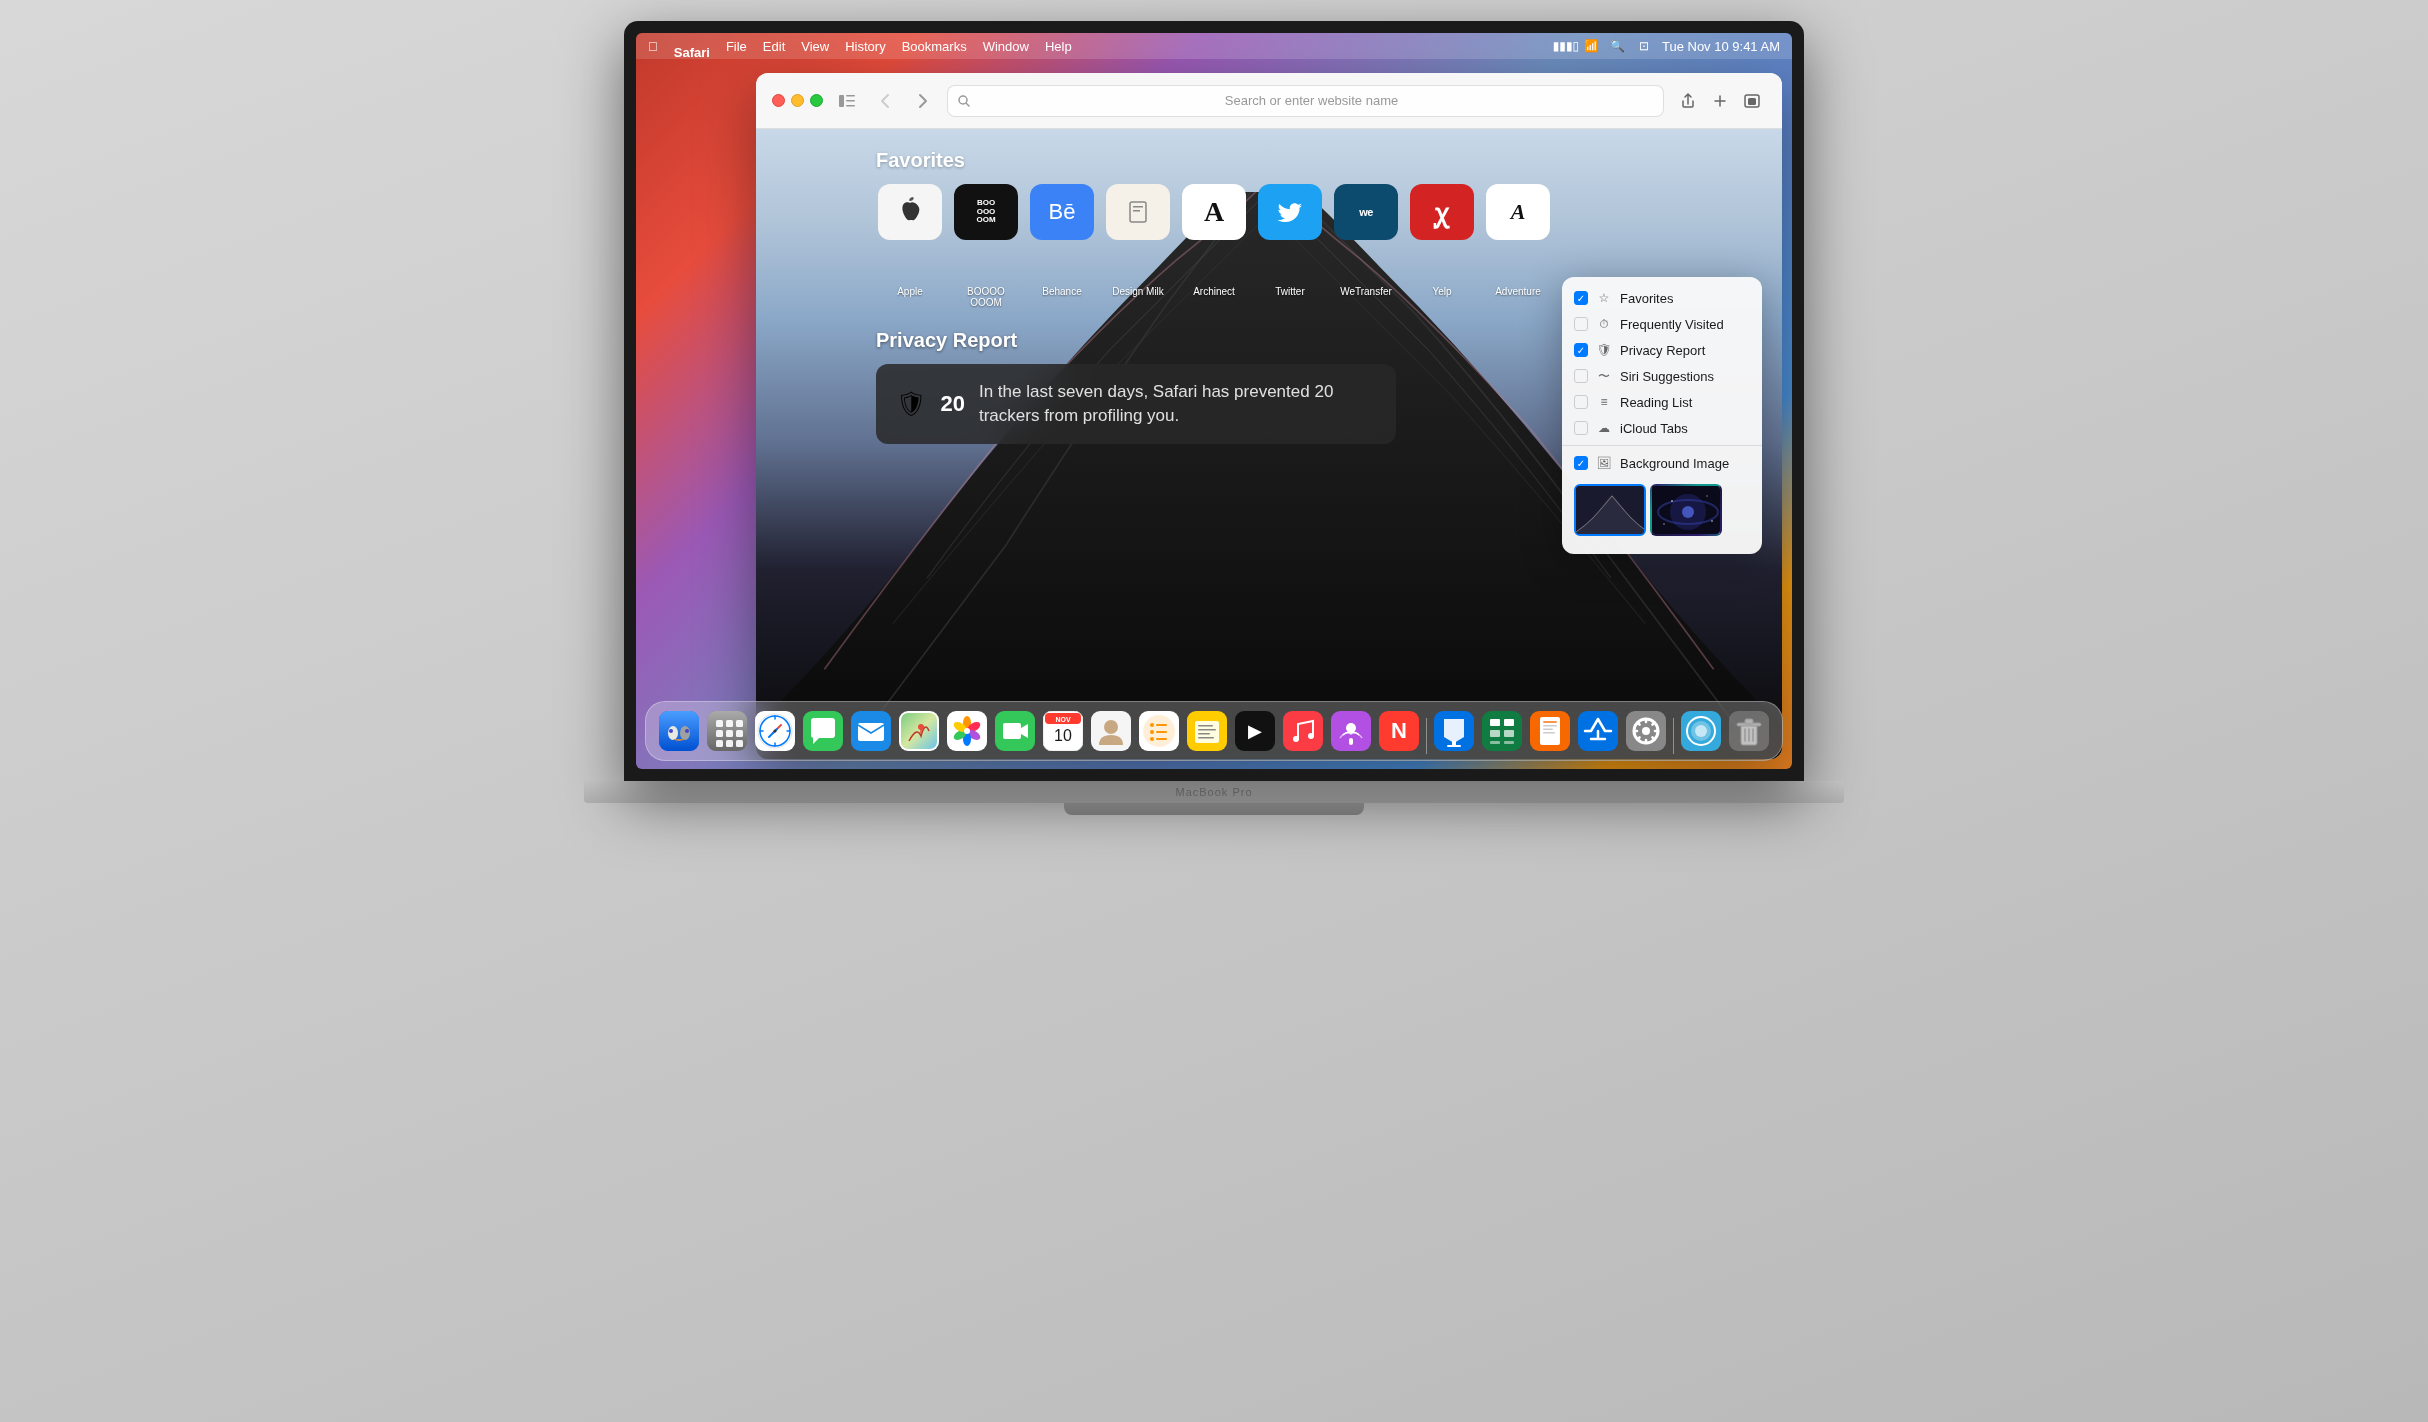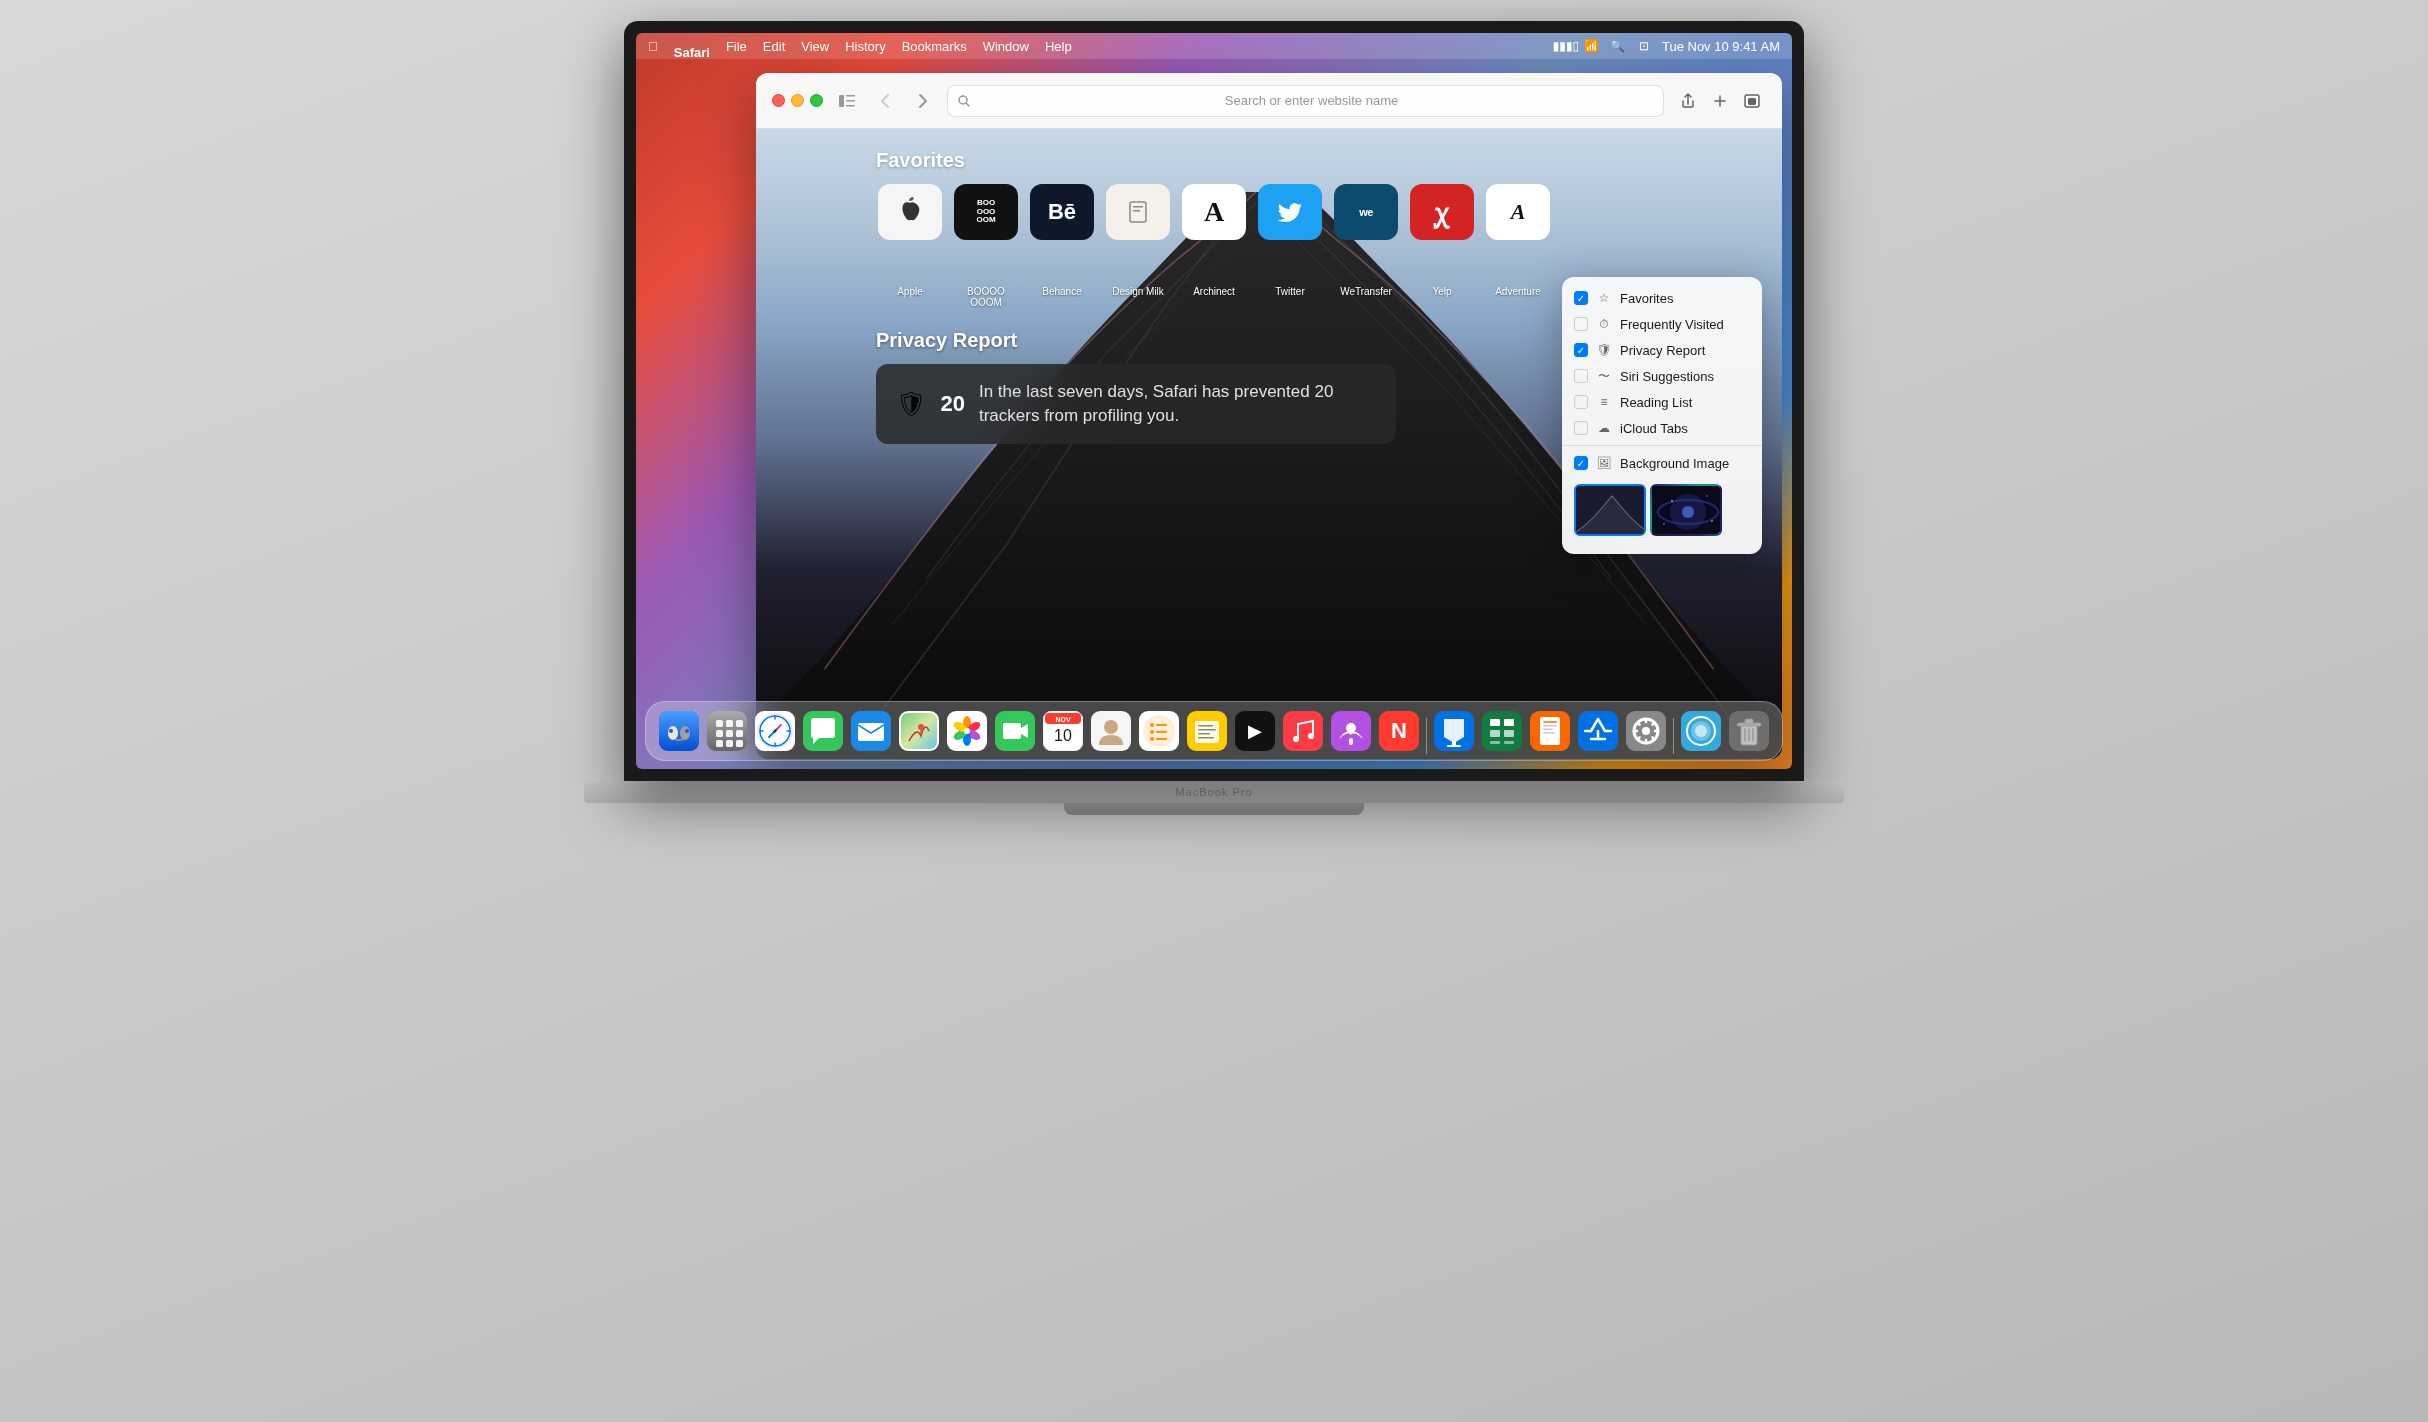--- a/index.html
+++ b/index.html
@@ -623,21 +623,21 @@
                   </div>
 
                   <div class="favorite-item">
                     <div class="favorite-icon fi-boooom" style="font-size:8px; line-height:1.1; font-weight:700; color:white; text-align:center; background:#111; padding: 8px 4px;">
                       BOO<br>OOO<br>OOM
                     </div>
                     <span class="favorite-label">BOOOO<br>OOOM</span>
                   </div>
 
                   <div class="favorite-item">
-                    <div class="favorite-icon fi-behance" style="background:#0f172a; color:white; font-weight:700; font-size:22px;">
+                    <div class="favorite-icon fi-behance" style="background:#3b82f6; color:white; font-weight:400; font-size:22px;">
                       Bē
                     </div>
                     <span class="favorite-label">Behance</span>
                   </div>
 
                   <div class="favorite-item">
                     <div class="favorite-icon fi-designmilk" style="background:#f5f0e8;">
                       <svg width="32" height="32" viewBox="0 0 32 32">
                         <rect x="8" y="6" width="16" height="20" rx="2" fill="none" stroke="#888" stroke-width="1.5"></rect>
                         <rect x="11" y="10" width="10" height="1.5" fill="#888"></rect>

